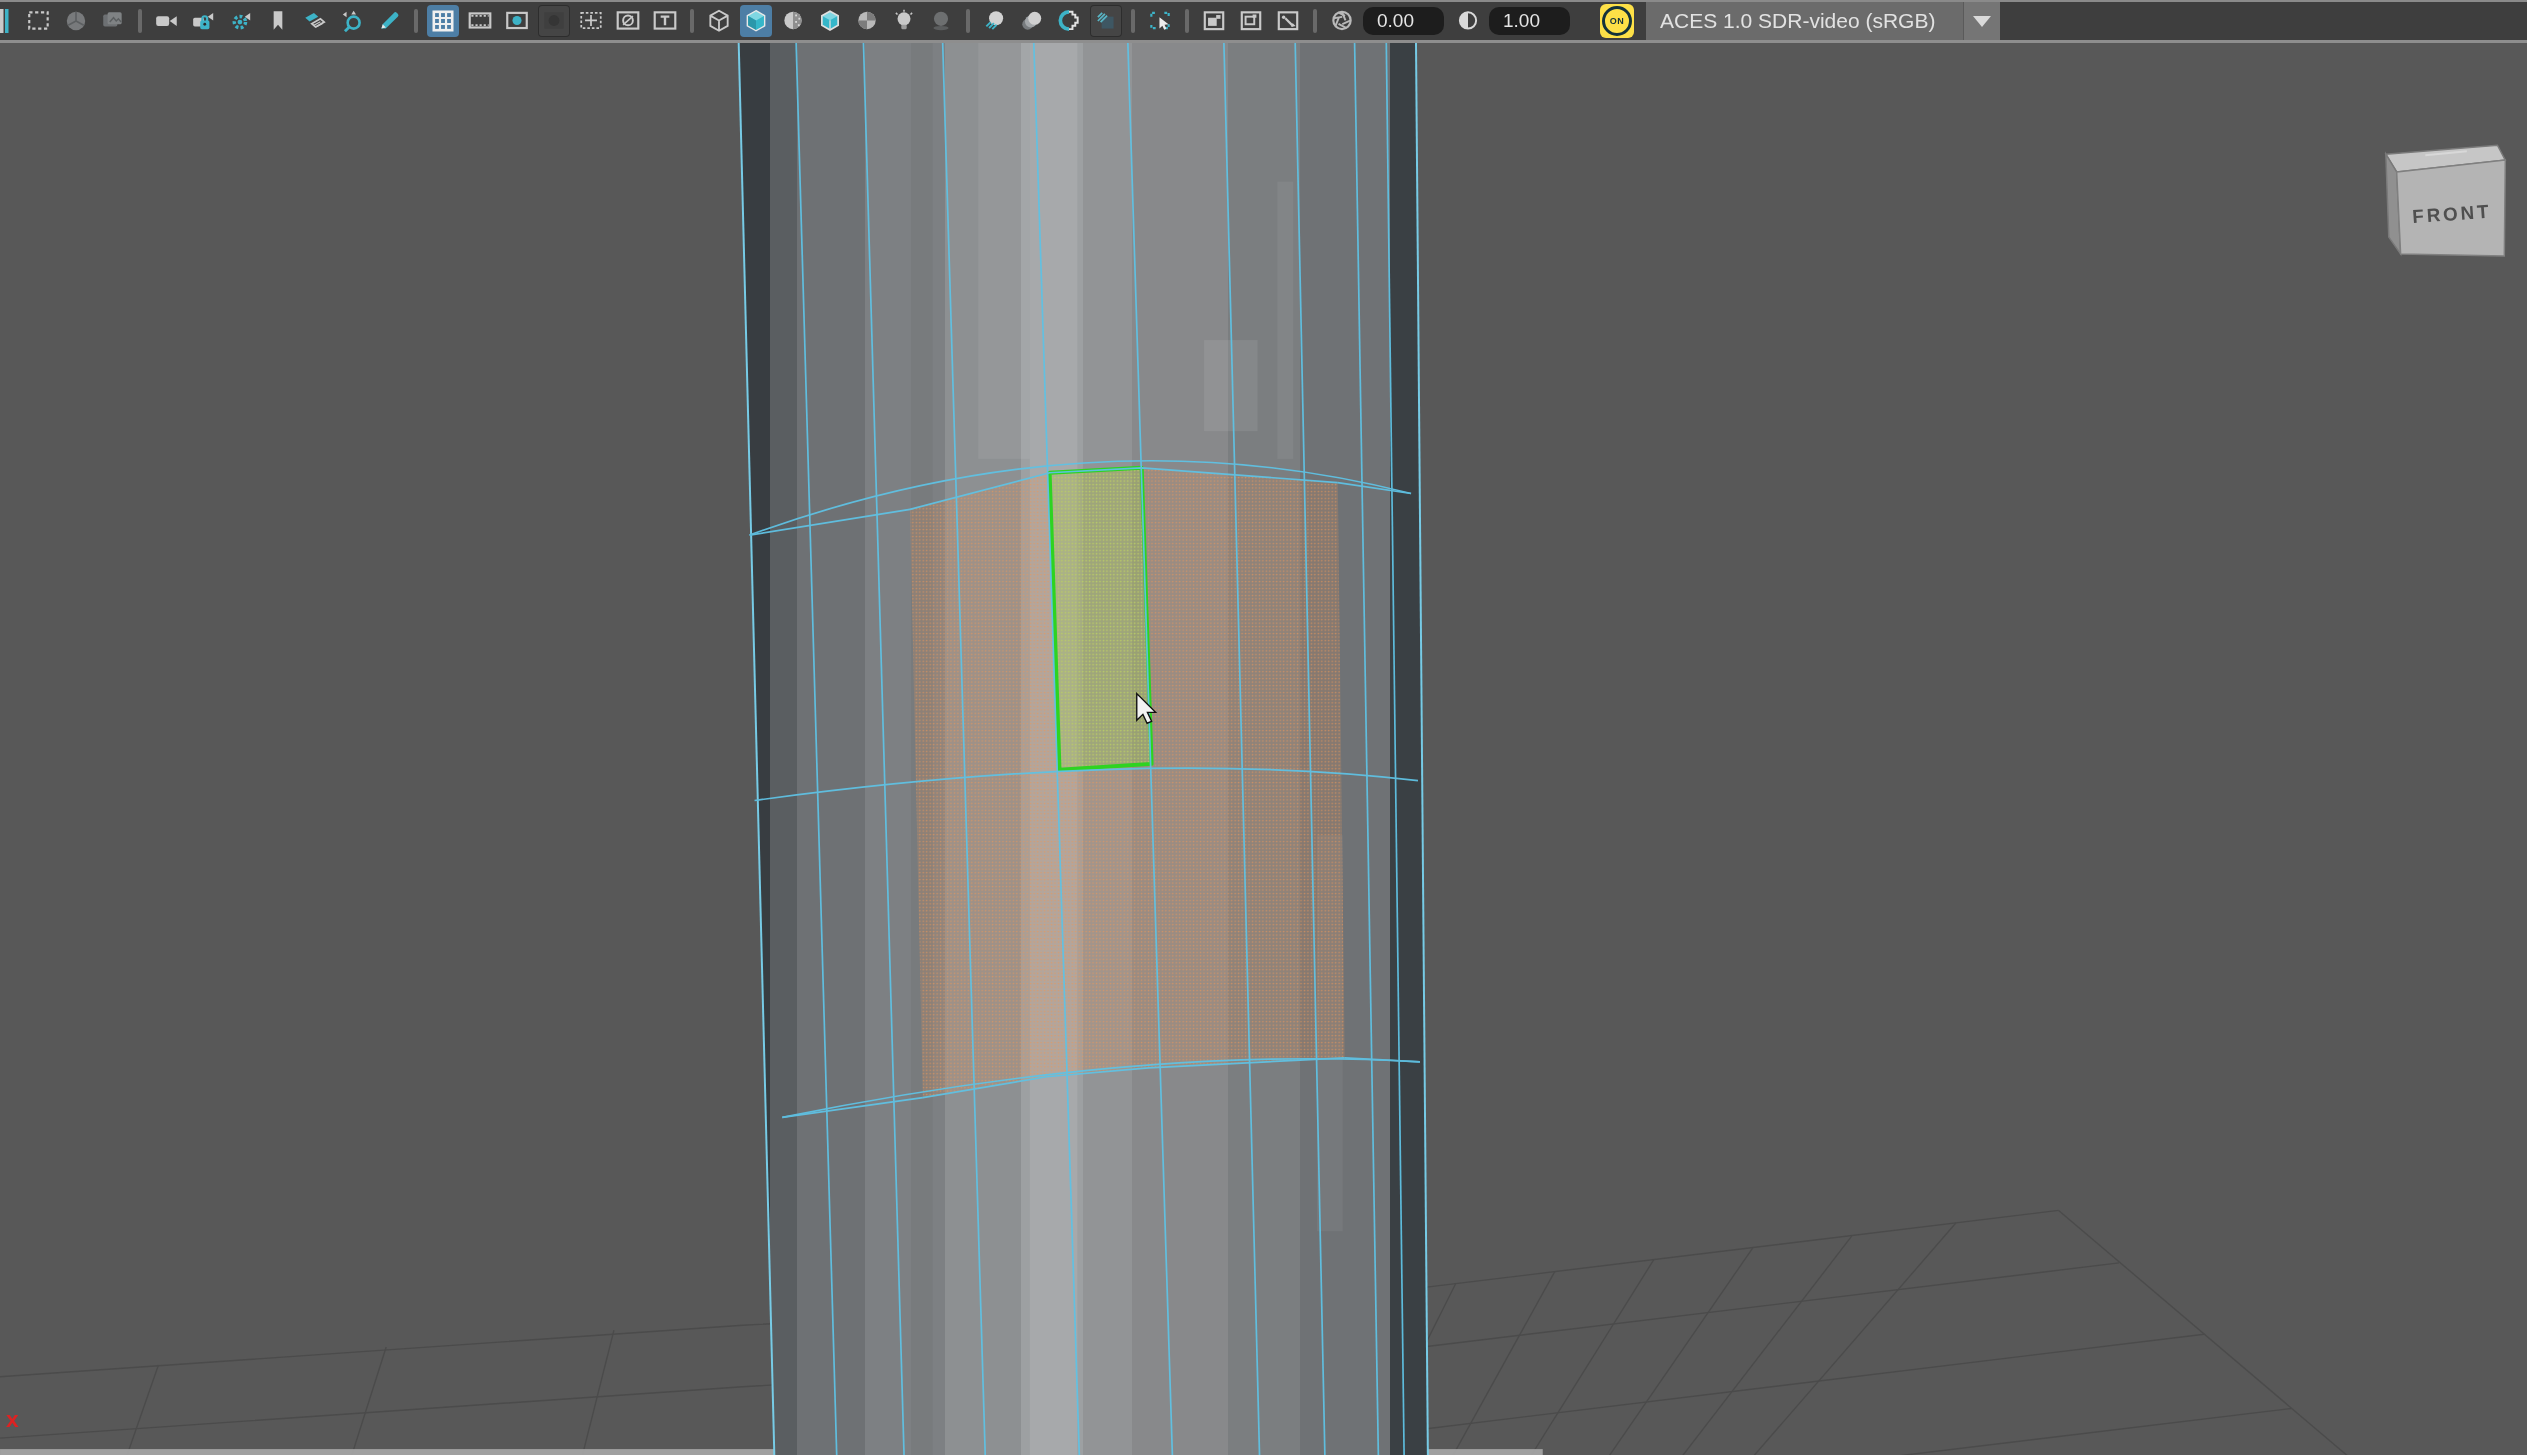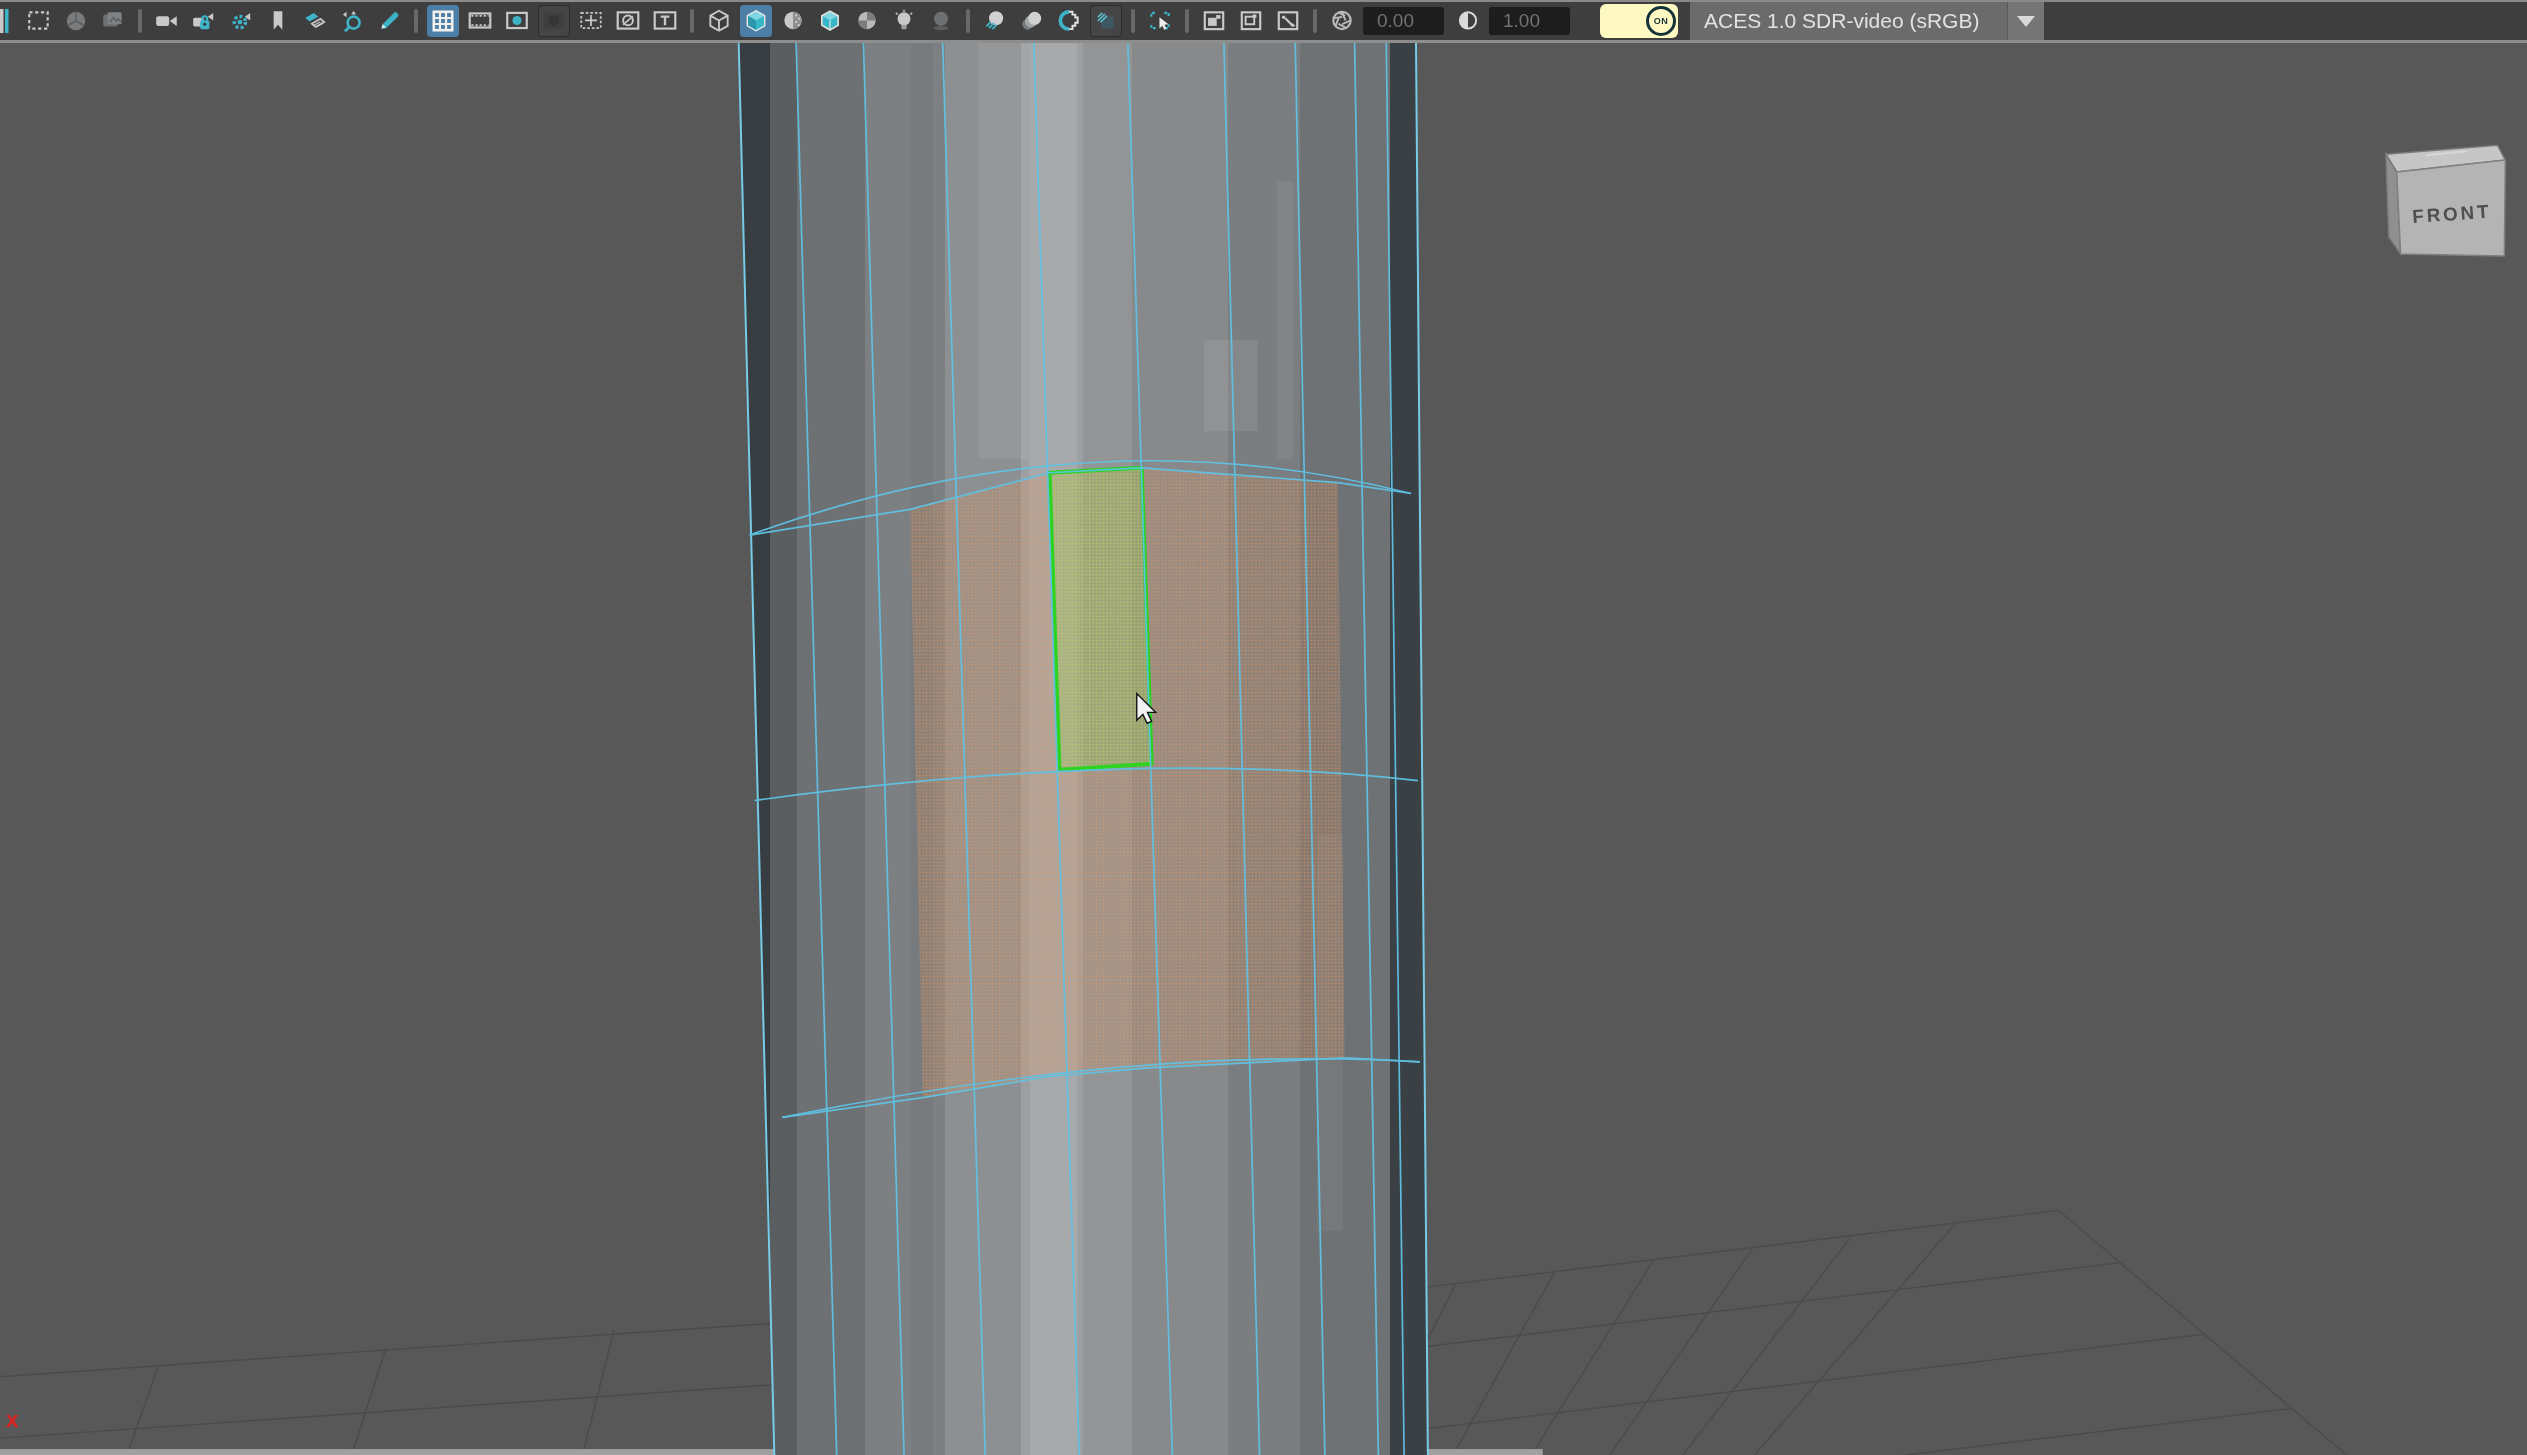--- a/index.html
+++ b/index.html
@@ -11,25 +11,25 @@
   #toolbar{position:absolute;left:0;top:2px;width:2528px;height:38px;background:#3e3e3e;
     display:flex;align-items:center;}
   #toolbar-underline{position:absolute;left:0;top:40px;width:2528px;height:3px;background:#8e8e8e;}
   .tb-btn{width:32px;height:32px;border-radius:4px;display:flex;align-items:center;justify-content:center;
     margin-right:5px;flex:0 0 auto;}
   .tb-btn.active{background:#4d7ea5;}
   .tb-btn.pressed{background:#454545;box-shadow:inset 0 0 0 1px #2d2d2d;}
   .tb-btn.muted{opacity:.62;}
   .tb-sliver{width:9px;height:32px;margin-right:14px;overflow:hidden;flex:0 0 auto;}
   .tb-sep{width:4px;height:24px;background:#696969;border-radius:2px;margin:0 9px 0 4px;flex:0 0 auto;}
-  .tb-field{width:81px;height:28px;background:#1d1d1d;border-radius:3px;color:#737373;
+  .tb-field{width:81px;height:28px;background:#1d1d1d;border-radius:10px;color:#e5e5e5;
     font-size:19px;display:flex;align-items:center;padding-left:14px;box-sizing:border-box;
     margin-right:8px;flex:0 0 auto;}
-  .tb-on{width:34px;height:34px;border-radius:6px;background:#fef9c3;display:flex;align-items:center;
-    justify-content:center;margin:0 4px 0 22px;flex:0 0 auto;padding-left:44px;}
+  .tb-on{width:34px;height:34px;border-radius:6px;background:#fde047;display:flex;align-items:center;
+    justify-content:center;margin:0 4px 0 22px;flex:0 0 auto;}
   .tb-on .ring{width:24px;height:24px;border:3px solid #14323a;border-radius:50%;display:flex;
     align-items:center;justify-content:center;font-size:9px;font-weight:bold;color:#14323a;letter-spacing:0.5px;}
   .tb-combo{height:38px;display:flex;align-items:stretch;margin-left:8px;flex:0 0 auto;}
   .tb-combo .body{width:303px;background:#6b6b6b;color:#e2e2e2;font-size:21px;display:flex;
     align-items:center;padding-left:14px;}
   .tb-combo .arrow{width:36px;background:#757575;border-left:1px solid #5a5a5a;display:flex;
     align-items:center;justify-content:center;}
   .tb-combo .arrow::after{content:"";width:0;height:0;border-left:9px solid transparent;
     border-right:9px solid transparent;border-top:11px solid #d9d9d9;}
   

